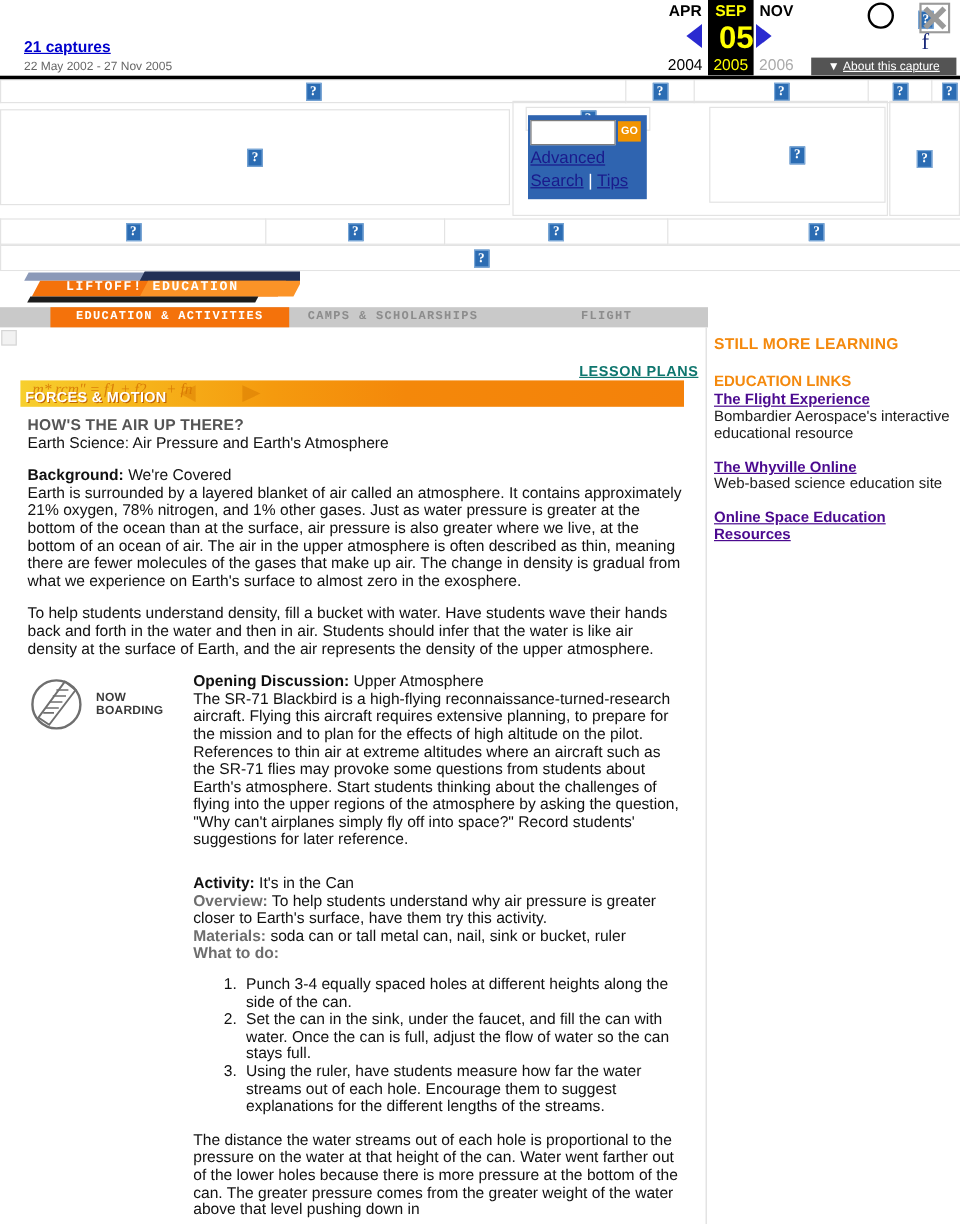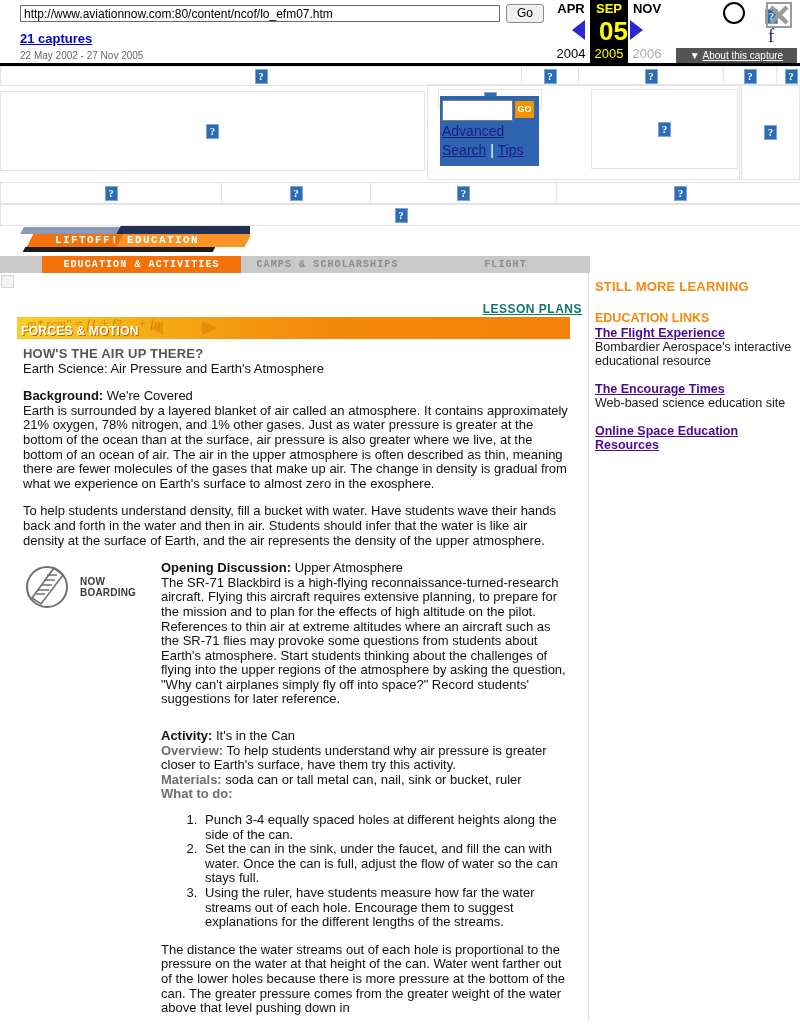--- a/index.html
+++ b/index.html
@@ -158,24 +158,20 @@
   .rc-link{color:#4b0a8f;font-weight:bold;font-size:12.5px;text-decoration:underline;cursor:pointer;display:block;line-height:14px;}
   .rc-desc{color:#1a1a1a;font-size:12.5px;line-height:14px;margin-bottom:14px;}
   .rc-gap{margin-bottom:14px;}
 </style>
 </head>
 <body>
 
 <div id="wayback">
   <div id="wb-inner">
 
-    <div class="wb-urlrow">
-      <input class="wb-url" type="text" value="http://www.aviationnow.com:80/content/ncof/lo_efm07.htm" style="">
-      <button class="wb-go">Go</button>
-    </div>
 
     <div class="wb-captures">21 captures</div>
     <div class="wb-range">22 May 2002 - 27 Nov 2005</div>
 
     <div class="wb-dates">
       <div class="wb-col wb-prev">
         <div class="m">APR</div>
         <div class="y">2004</div>
       </div>
       <div class="wb-col wb-cur">
@@ -349,19 +345,19 @@
   </div>
 
   <div id="rightcol">
     <div class="rc-pad">
       <div class="rc-h1">STILL MORE LEARNING</div>
       <div class="rc-h2">EDUCATION LINKS</div>
 
       <a class="rc-link">The Flight Experience</a>
       <div class="rc-desc">Bombardier Aerospace's interactive educational resource</div>
 
-      <a class="rc-link">The Encourage Times</a>
+      <a class="rc-link">The Whyville Online</a>
       <div class="rc-desc">Web-based science education site</div>
 
       <a class="rc-link rc-gap">Online Space Education Resources</a>
     </div>
   </div>
 </div>
 
 </body></html>

